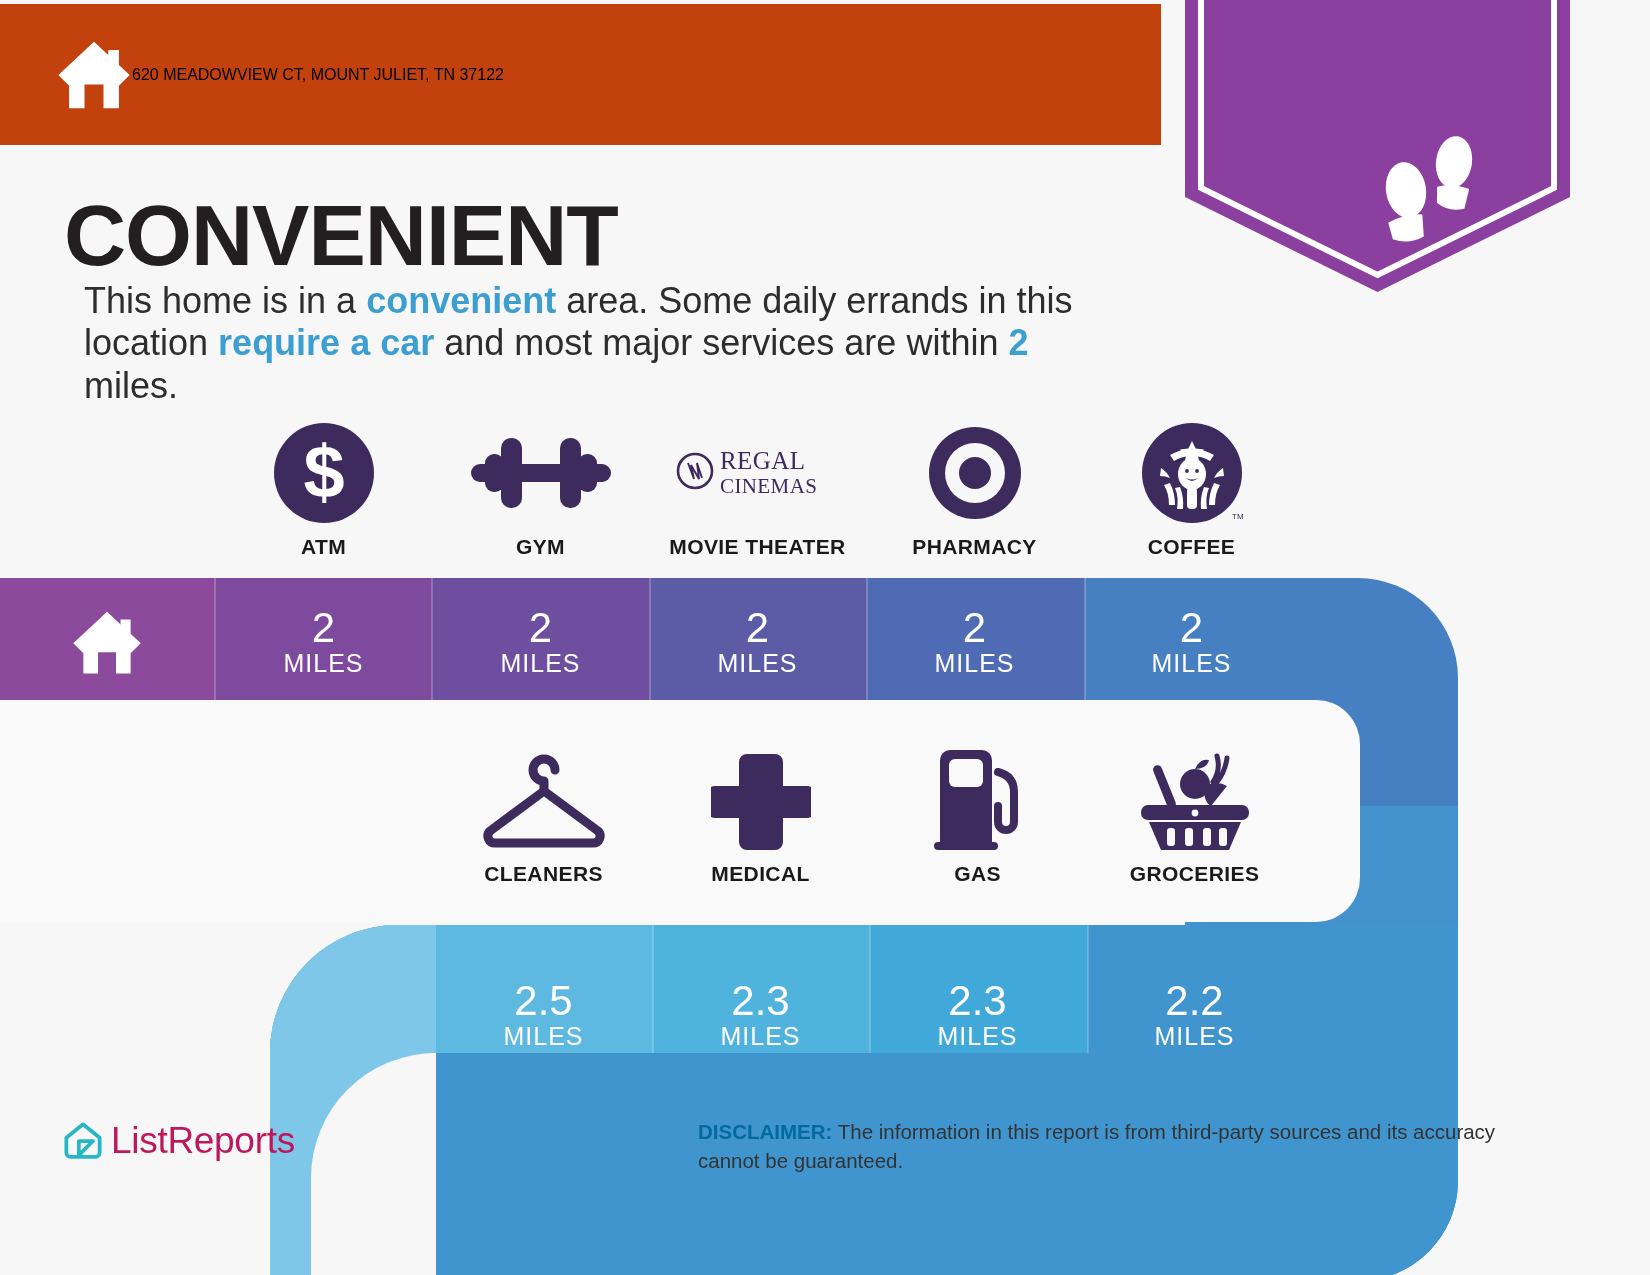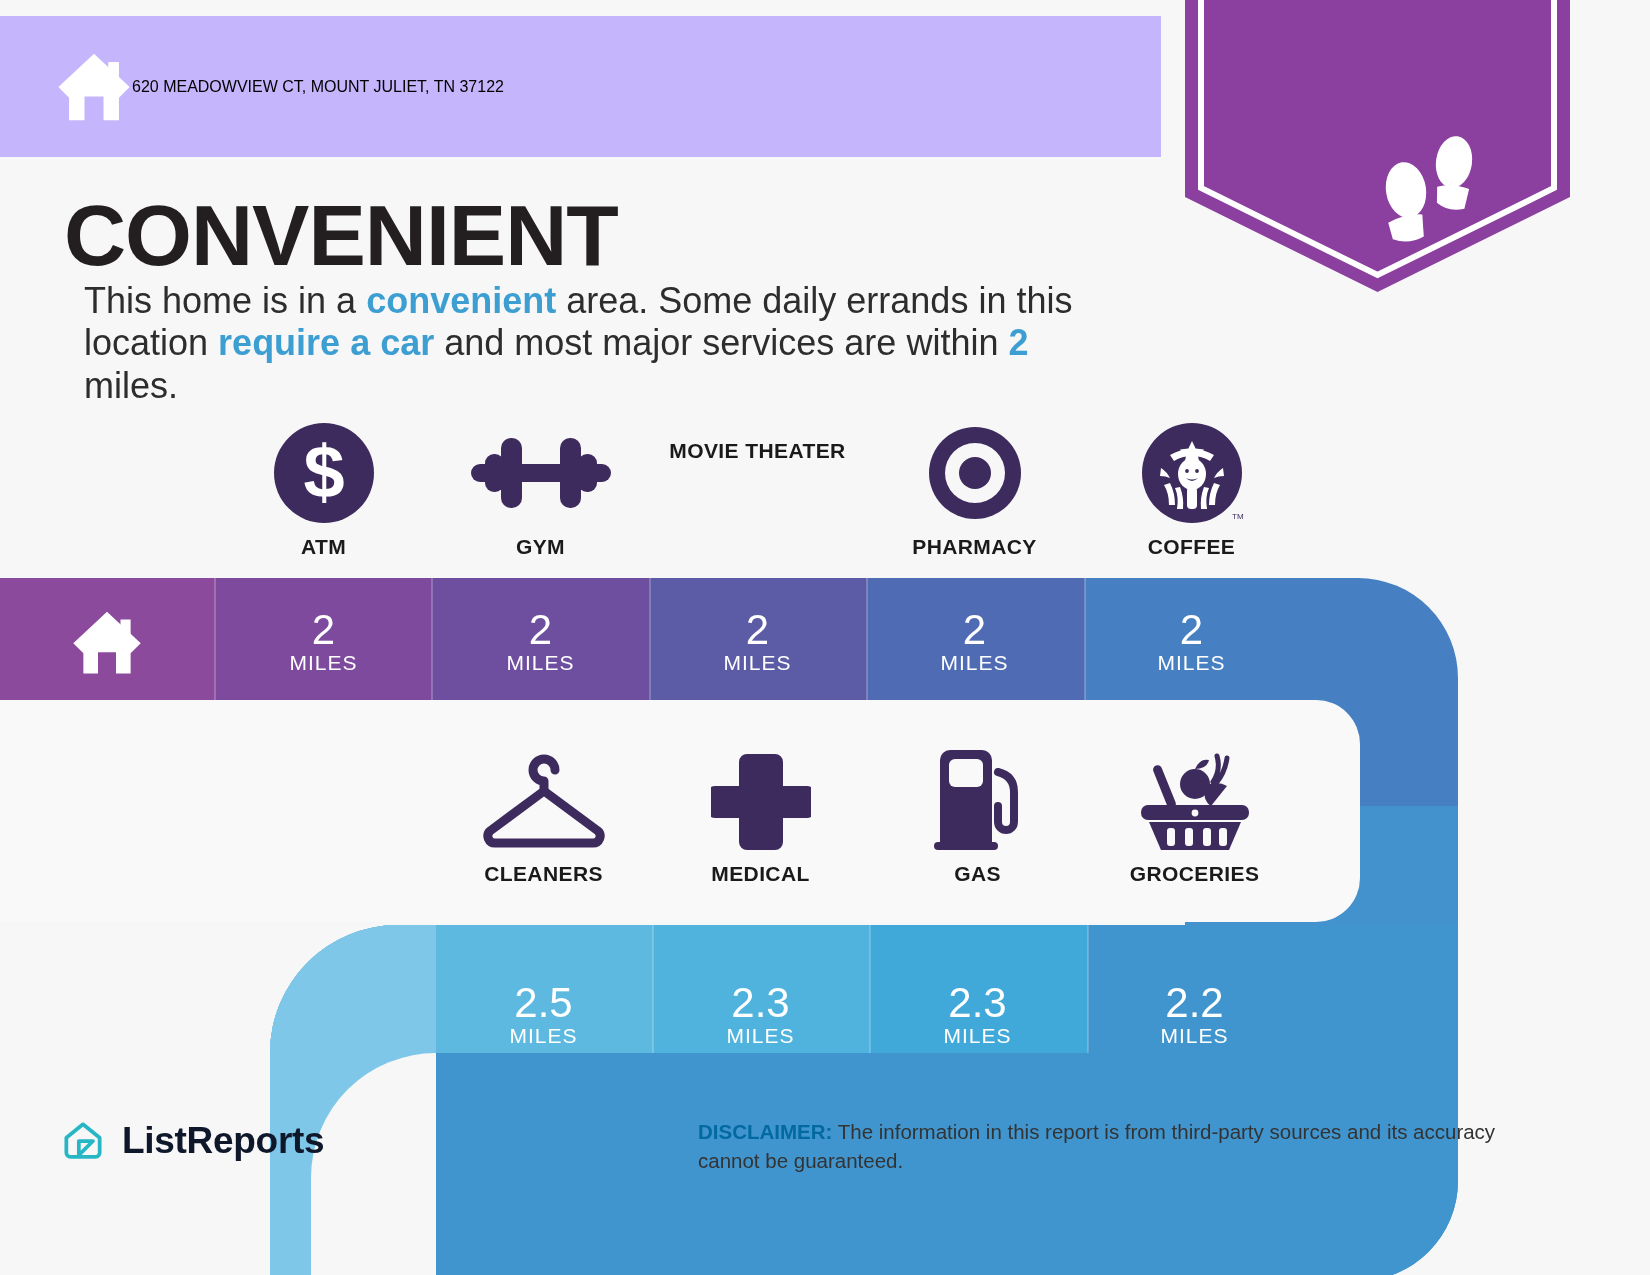--- a/index.html
+++ b/index.html
@@ -7,22 +7,22 @@
   body {
     width:1650px; height:1275px;
     font-family:"Liberation Sans", sans-serif;
     background:#f7f7f8;
     position:relative;
     overflow:hidden;
   }
 
   
   #header-bar {
-    position:absolute; left:0; top:16px; width:1161px; height:141px;
-    background:#c4b5fd;
+    position:absolute; left:0; top:4px; width:1161px; height:141px;
+    background:#c2410c;
     display:flex; align-items:center;
   }
   #home-icon-header { margin-left:56px; width:76px; height:76px; flex:none; }
 
   
   #area-banner {
     position:absolute; left:1185px; top:-8px; width:385px; height:300px;
   }
   #area-banner svg { display:block; }
   #area-banner-text {
@@ -66,30 +66,30 @@
   
   .dist-row { position:absolute; display:flex; }
   #dist-row-1 { left:215px; top:578px; width:1085px; height:128px; }
   #dist-row-2 { left:435px; top:951px; width:870px; height:128px; }
   .dist-cell {
     width:217px; flex:none;
     display:flex; flex-direction:column; align-items:center; justify-content:center;
     color:#ffffff;
   }
   .dist-value { font-size:42px; font-weight:300; line-height:1; }
-  .dist-unit  { font-size:21px; font-weight:300; letter-spacing:1px; }
+  .dist-unit  { font-size:25px; font-weight:300; letter-spacing:1px; }
 
   
   #footer-logo {
     position:absolute; left:63px; top:1120px;
     display:flex; align-items:center;
   }
   #footer-logo-mark { width:40px; height:40px; flex:none; }
   #footer-logo-text {
-    margin-left:19px; font-size:37px; color:#0f172a; font-weight:700;
+    margin-left:8px; font-size:37px; color:#be185d; font-weight:400;
     letter-spacing:-0.3px;
   }
   #disclaimer {
     position:absolute; left:698px; top:1118px; width:810px;
     font-size:20.5px; color:#333333; line-height:1.4;
   }
   #disclaimer b { font-weight:bold; color:#0369a1; }
 </style>
 </head>
 <body>
@@ -139,20 +139,28 @@
           <rect x="14" y="28" width="19" height="38" rx="9"></rect>
           <rect x="107" y="28" width="19" height="38" rx="9"></rect>
           <rect x="0" y="38" width="140" height="18" rx="9"></rect>
         </g>
       </svg>
     </div>
     <div class="icon-label">GYM</div>
   </div>
 
   <div class="icon-cell">
+    <div class="icon-art">
+      <svg width="165" height="60" viewBox="0 0 165 60">
+        <circle cx="20" cy="28" r="17" fill="none" stroke="#3E2B5E" stroke-width="2.6"></circle>
+        <path d="M13 20 L19 36 L16 22 L24 36 L22 20 L27 35" fill="none" stroke="#3E2B5E" stroke-width="1.9"></path>
+        <text x="45" y="26" font-family="Liberation Serif, serif" font-size="25" fill="#3E2B5E" letter-spacing="0.4">REGAL</text>
+        <text x="45" y="50" font-family="Liberation Serif, serif" font-size="21" fill="#3E2B5E" letter-spacing="0.4">CINEMAS</text>
+      </svg>
+    </div>
     <div class="icon-label">MOVIE THEATER</div>
   </div>
 
   <div class="icon-cell">
     <div class="icon-art">
       <svg width="100" height="100" viewBox="0 0 100 100">
         <circle cx="50" cy="50" r="46" fill="#3E2B5E"></circle>
         <circle cx="50" cy="50" r="30" fill="#f7f7f8"></circle>
         <circle cx="50" cy="50" r="16" fill="#3E2B5E"></circle>
       </svg>

